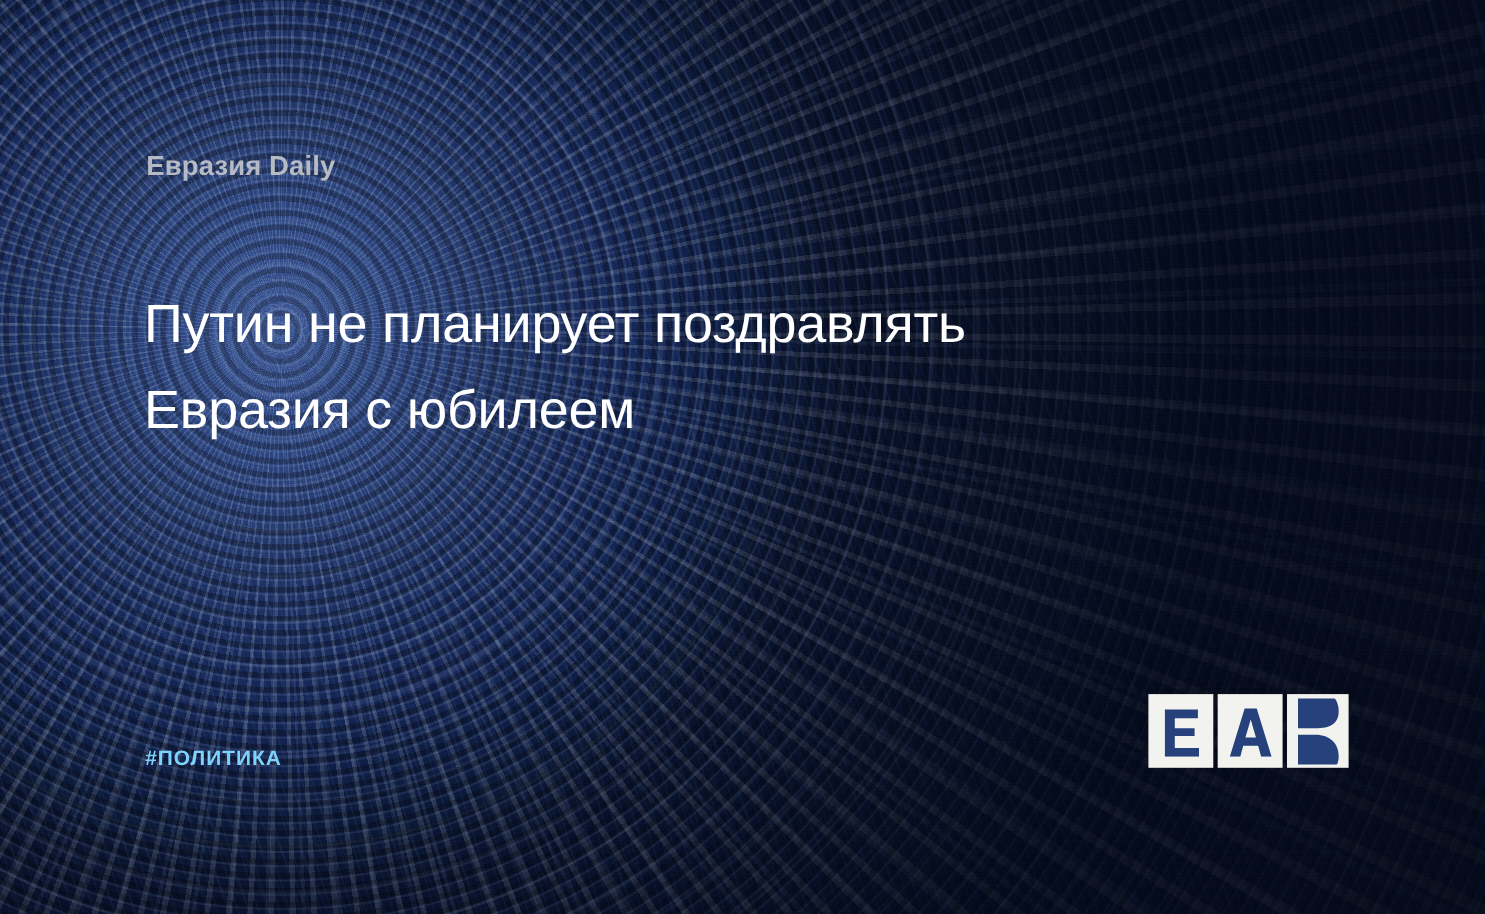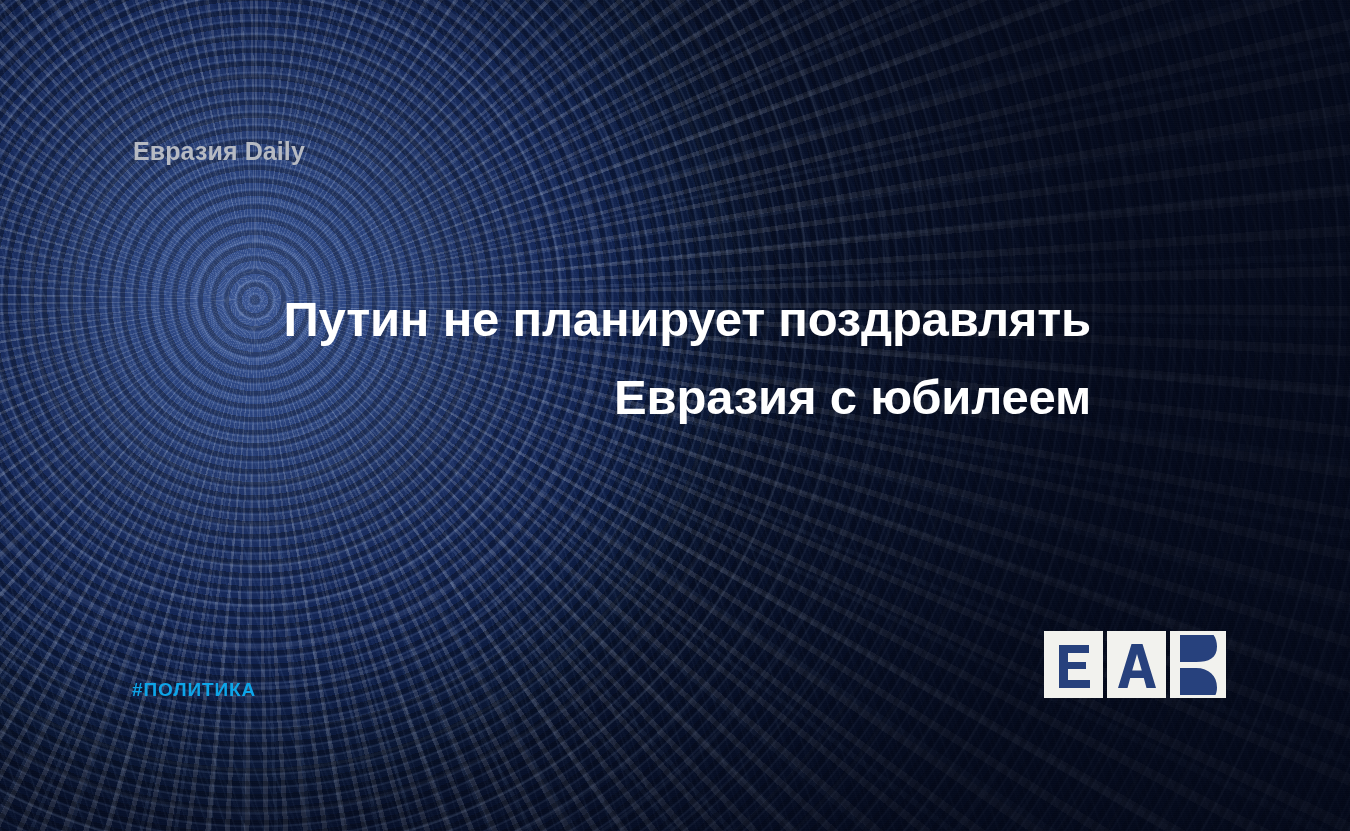--- a/index.html
+++ b/index.html
@@ -121,37 +121,36 @@
     left:133px; top:137px;
     font-size:25px;
     font-weight:bold;
     color:#b6bac3;
     letter-spacing:.1px;
     white-space:nowrap;
   }
 
   .headline {
     position:absolute;
-    left:131px; top:280px;
+    left:131px; top:256px;
     width:960px;
     font-size:49px;
-    font-weight:bold;
+    font-weight:normal;
     line-height:78px;
     color:#ffffff;
     letter-spacing:-.2px;
-    text-align:right;
   }
   .headline .hl-line { display:block; white-space:nowrap; }
 
   .tag {
     position:absolute;
     left:132px; top:679px;
     font-size:19px;
     font-weight:bold;
-    color:#0ea5e9;
+    color:#7dd3fc;
     letter-spacing:.9px;
     white-space:nowrap;
   }
 
   
   .logo {
     position:absolute;
     left:1044px; top:631px;
     display:flex;
     gap:4px;

